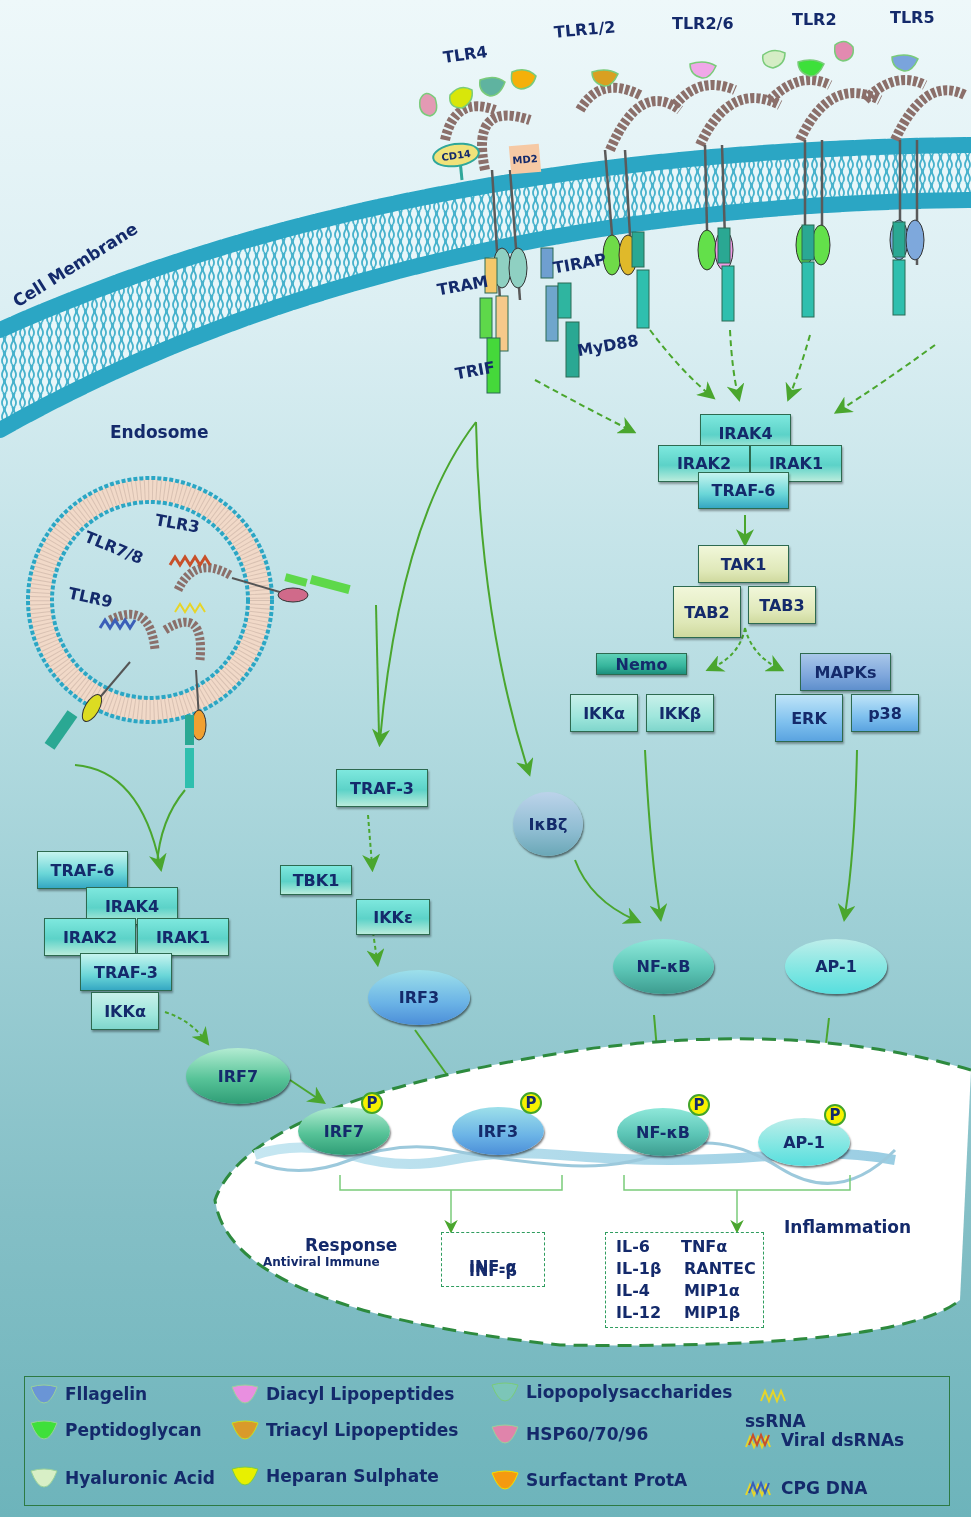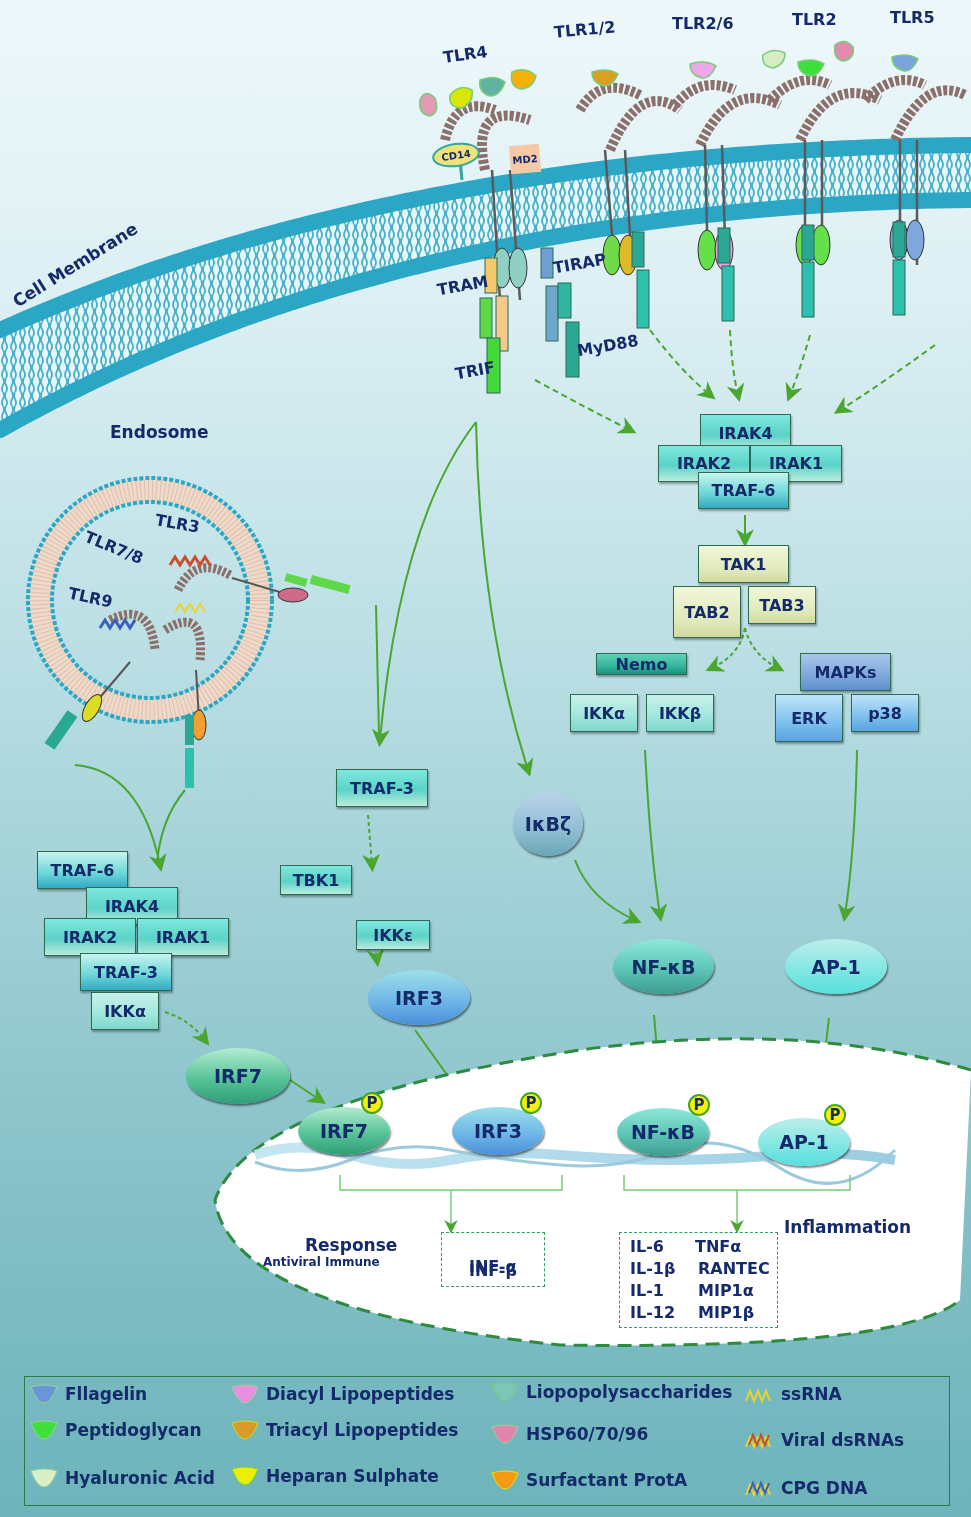--- a/index.html
+++ b/index.html
@@ -10,21 +10,21 @@
   .lbl { position: absolute; color: #142a6b; font-weight: bold; white-space: nowrap; font-size: 16px; line-height: 1; }
   .box { position: absolute; box-sizing: border-box; border: 1.5px solid #2d6a50; color: #142a6b; font-weight: bold;
     font-size: 16px; display: flex; align-items: center; justify-content: center; box-shadow: 1px 2px 2px rgba(0,0,0,0.35); }
   .teal { background: linear-gradient(180deg, #7ee8de 0%, #5cd2c8 55%, #b9ecdc 100%); }
   .tealb { background: linear-gradient(180deg, #c6f4ef 0%, #6ad6d8 60%, #35a7c2 100%); }
   .tealg { background: linear-gradient(180deg, #5fd1b8 0%, #36b59c 60%, #1d8f7d 100%); }
   .cream { background: linear-gradient(180deg, #f1f7da 0%, #dfe8b8 70%, #cfd99e 100%); }
   .mint { background: linear-gradient(180deg, #c8f0ea 0%, #9fe6dc 60%, #7fd6cc 100%); }
   .blue { background: linear-gradient(180deg, #bfe4f8 0%, #7ec0ee 60%, #5aa3e0 100%); }
   .blued { background: linear-gradient(180deg, #a9c7e9 0%, #7fa7dc 60%, #5e8fcc 100%); }
-  .ell { position: absolute; box-sizing: border-box; border-radius: 50%; color: #142a6b; font-weight: bold; font-size: 19px;
+  .ell { position: absolute; box-sizing: border-box; border-radius: 50%; color: #142a6b; font-weight: bold; font-size: 16px;
     display: flex; align-items: center; justify-content: center; box-shadow: 1px 2px 2px rgba(0,0,0,0.5); }
   .green-ell { background: linear-gradient(180deg, #b3ecd2 0%, #57c398 55%, #2f9d76 100%); text-align: center; }
   .blue-ell { background: linear-gradient(180deg, #9de0ea 0%, #6bb3e6 60%, #4b8ed8 100%); }
   .nf-ell { background: linear-gradient(180deg, #8fe8da 0%, #5cc5b6 55%, #3d9c8f 100%); }
   .ap-ell { background: linear-gradient(180deg, #bdeeea 0%, #7ee6e2 60%, #57dede 100%); }
   .ikb-ell { background: linear-gradient(180deg, #bcd3ea 0%, #8fbdd2 60%, #6aa7b6 100%); }
   .pbadge { position: absolute; width: 22px; height: 22px; border-radius: 50%; background: #f7f200; border: 2px solid #43a52a;
     box-sizing: border-box; color: #142a6b; font-weight: bold; font-size: 15px; display: flex; align-items: center; justify-content: center; }
   .dashbox { position: absolute; border: 1.5px dashed #2f9d5f; box-sizing: border-box; }
   .legend { position: absolute; left: 24px; top: 1376px; width: 926px; height: 130px; border: 1.5px solid #2d7a43; box-sizing: border-box; }
@@ -233,21 +233,21 @@
 
 <div class="box tealb" style="left:37px; top:851px; width:91px; height:38px;">TRAF-6</div>
 <div class="box teal" style="left:86px; top:887px; width:92px; height:38px;">IRAK4</div>
 <div class="box teal" style="left:44px; top:918px; width:92px; height:38px;">IRAK2</div>
 <div class="box teal" style="left:137px; top:918px; width:92px; height:38px;">IRAK1</div>
 <div class="box tealb" style="left:80px; top:953px; width:92px; height:38px;">TRAF-3</div>
 <div class="box mint" style="left:91px; top:992px; width:68px; height:38px;">IKKα</div>
 
 <div class="box teal" style="left:336px; top:769px; width:92px; height:38px;">TRAF-3</div>
 <div class="box teal" style="left:280px; top:865px; width:72px; height:30px;">TBK1</div>
-<div class="box teal" style="left:356px; top:920px; width:74px; height:30px;">IKKε</div>
+<div class="box teal" style="left:356px; top:899px; width:74px; height:36px;">IKKε</div>
 <div class="ell blue-ell" style="left:368px; top:970px; width:102px; height:55px;">IRF3</div>
 
 <div class="ell ikb-ell" style="left:513px; top:792px; width:70px; height:64px;">IκBζ</div>
 <div class="ell nf-ell" style="left:613px; top:939px; width:101px; height:55px;">NF-κB</div>
 <div class="ell ap-ell" style="left:785px; top:939px; width:102px; height:55px;">AP-1</div>
 <div class="ell green-ell" style="left:186px; top:1048px; width:104px; height:56px;">IRF7</div>
 
 <div class="ell green-ell" style="left:298px; top:1107px; width:92px; height:48px;">IRF7</div>
 <div class="pbadge" style="left:361px; top:1092px;">P</div>
 <div class="ell blue-ell" style="left:452px; top:1107px; width:92px; height:48px;">IRF3</div>
@@ -258,24 +258,24 @@
 <div class="pbadge" style="left:824px; top:1104px;">P</div>
 
 <div class="lbl" style="left:263px; top:1256px; font-size:12px;">Antiviral Immune</div>
 <div class="lbl" style="left:305px; top:1237px; font-size:17px;">Response</div>
 <div class="dashbox" style="left:441px; top:1232px; width:104px; height:55px;">
   <div class="lbl" style="left:27px; top:9px;margin-top:17px;">INF-α</div>
   <div class="lbl" style="left:27px; top:30px;">INF-β</div>
 </div>
 
 <div class="lbl" style="left:784px; top:1219px; font-size:17px;">Inflammation</div>
-<div class="dashbox" style="left:619px; top:1232px; width:159px; height:96px;">
+<div class="dashbox" style="left:605px; top:1232px; width:159px; height:96px;">
   <div class="lbl" style="left:10px; top:6px;">IL-6</div>
   <div class="lbl" style="left:10px; top:28px;">IL-1β</div>
-  <div class="lbl" style="left:10px; top:50px;">IL-1</div>
+  <div class="lbl" style="left:10px; top:50px;">IL-4</div>
   <div class="lbl" style="left:10px; top:72px;">IL-12</div>
   <div class="lbl" style="left:75px; top:6px;">TNFα</div>
   <div class="lbl" style="left:78px; top:28px;">RANTEC</div>
   <div class="lbl" style="left:78px; top:50px;">MIP1α</div>
   <div class="lbl" style="left:78px; top:72px;">MIP1β</div>
 </div>
 
 <div class="legend">
   <div class="leg-item" style="left:4px; top:6px;">
     <svg class="leg-icon" viewBox="0 0 30 22">
@@ -324,21 +324,21 @@
           <path d="M2,4 Q15,0 28,4 Q22,20 15,20 Q8,20 2,4z" fill="#e084ab" stroke="#9ad29a"></path>
         </svg>
     <span>HSP60/70/96</span>
       </div>
   <div class="leg-item" style="left:465px; top:92px;">
     <svg class="leg-icon" viewBox="0 0 30 22">
           <path d="M2,4 Q15,0 28,4 Q22,20 15,20 Q8,20 2,4z" fill="#f59a10" stroke="#f2e000"></path>
         </svg>
     <span>Surfactant ProtA</span>
       </div>
-  <div class="leg-item" style="left:720px; top:6px;">
+  <div class="leg-item" style="left:720px; top:6px;flex-direction:column;">
     <svg class="leg-icon" viewBox="0 0 30 22">
           <path d="M1,18 l4,-10 l4,10 l4,-10 l4,10 l4,-10 l4,10" stroke="#e6d52a" stroke-width="2" fill="none"></path>
         </svg>
     <span>ssRNA</span>
       </div>
   <div class="leg-item" style="left:720px; top:52px;">
     <svg class="leg-icon" viewBox="0 0 30 22">
           <path d="M1,18 l4,-10 l4,10 l4,-10 l4,10 l4,-10 l4,10" stroke="#e6d52a" stroke-width="2" fill="none"></path>
           <path d="M4,16 l4,-10 l4,10 l4,-10 l4,10 l4,-10" stroke="#c8502a" stroke-width="2" fill="none"></path>
         </svg>

